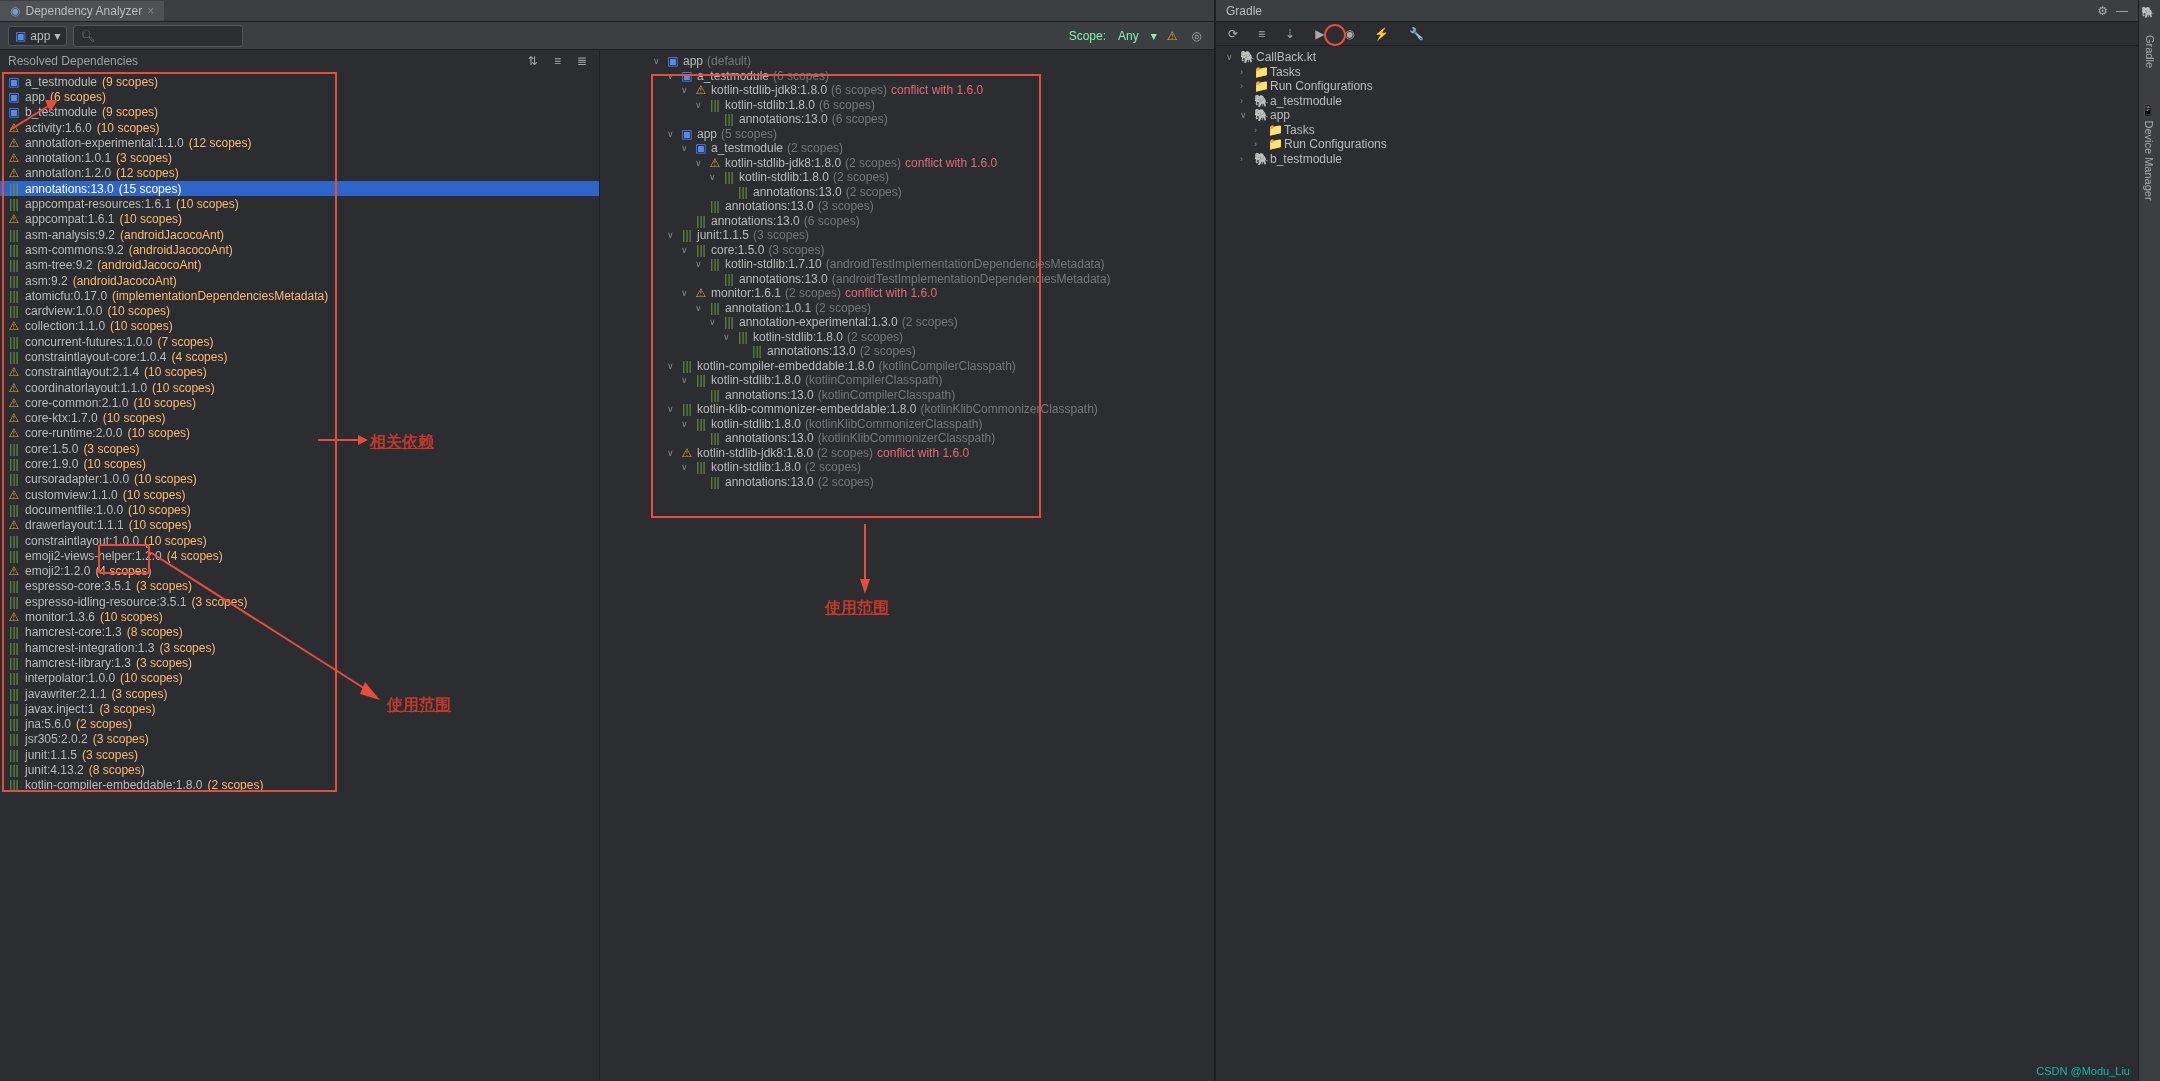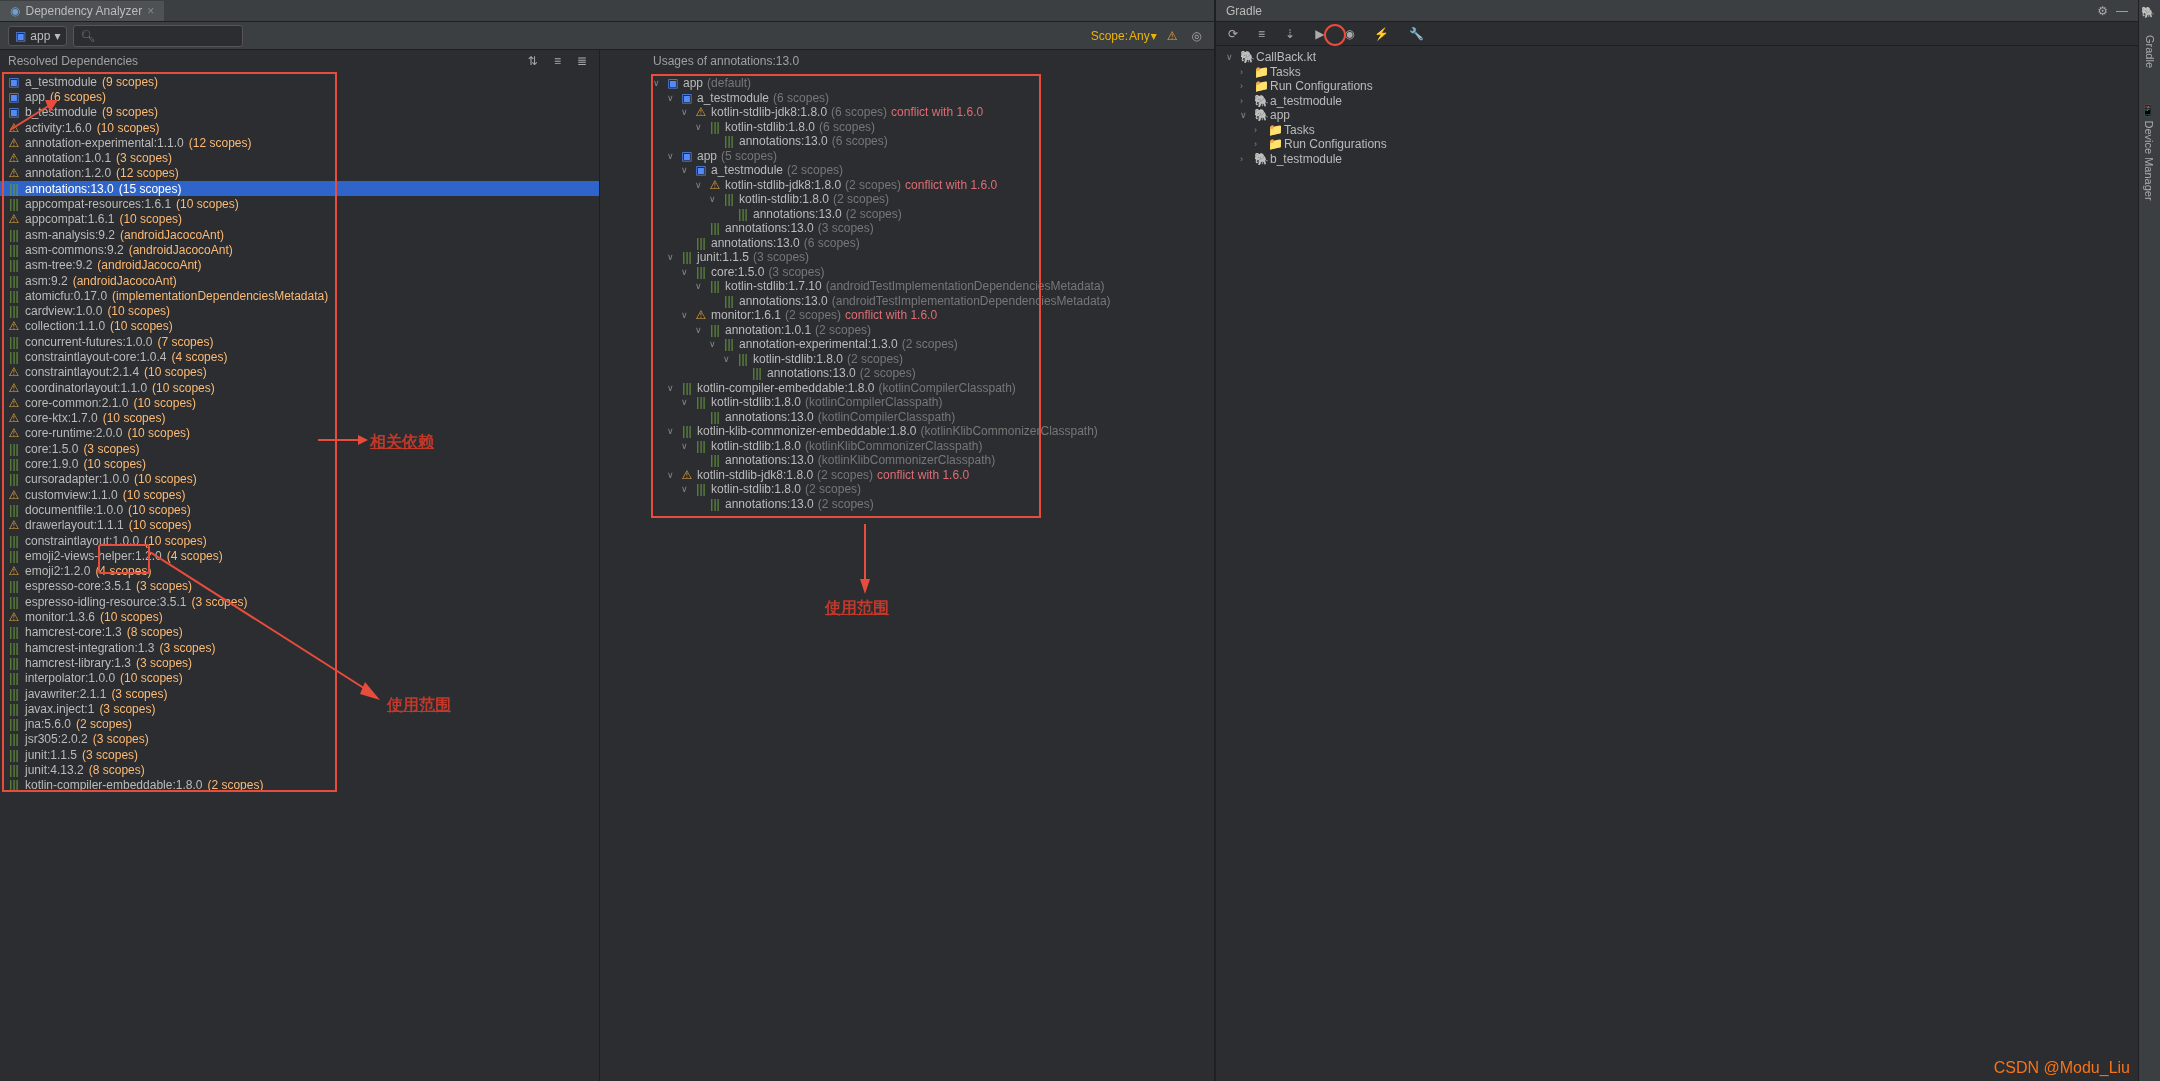--- a/index.html
+++ b/index.html
@@ -6,21 +6,21 @@
 body { font-family: -apple-system, "Segoe UI", sans-serif; font-size: 12px; background: #2b2d30; color: #bbbbbb; width: 2160px; height: 1081px; overflow: hidden; position: relative; }
 .main-area { display: flex; height: 100%; }
 .left-panel { width: 1215px; height: 100%; border-right: 1px solid #1e1f22; display: flex; flex-direction: column; }
 .tab-bar { background: #3c3f41; height: 22px; display: flex; align-items: center; border-bottom: 1px solid #1e1f22; }
 .tab { padding: 3px 10px; display: flex; align-items: center; gap: 5px; background: #4e5254; color: #bbbbbb; }
 .tab-close { color: #888; cursor: pointer; }
 .analyze-icon { color: #6f9fcf; }
 .toolbar { background: #3c3f41; height: 28px; display: flex; align-items: center; padding: 0 8px; gap: 6px; border-bottom: 1px solid #1e1f22; }
 .module-select { display: flex; align-items: center; gap: 4px; padding: 2px 6px; border: 1px solid #555; border-radius: 3px; background: #2b2d30; }
 .search-box { flex: 0 0 170px; height: 22px; background: #2b2d30; border: 1px solid #555; border-radius: 3px; display: flex; align-items: center; padding: 0 6px; color: #777; }
-.scope-select { display: flex; align-items: center; gap: 1px; margin-left: auto; color: #eab308; }
+.scope-select { display: flex; align-items: center; gap: 12px; margin-left: auto; color: #86efac; }
 .icon-btn { color: #aaa; padding: 2px 4px; cursor: pointer; }
 .content-split { display: flex; flex: 1; overflow: hidden; gap: 45px; }
 .resolved-panel { width: 600px; display: flex; flex-direction: column; border-right: 1px solid #1e1f22; position: relative; }
 .panel-header { height: 22px; display: flex; align-items: center; padding: 0 8px; background: #2b2d30; color: #a0a0a0; justify-content: space-between; }
 .panel-header-icons { display: flex; gap: 8px; color: #888; }
 .tree-list { flex: 1; overflow-y: auto; padding: 2px 0; }
 .dep-row { padding: 1px 8px; display: flex; align-items: center; gap: 5px; height: 15.3px; cursor: pointer; white-space: nowrap; }
 .dep-row.selected { background: #2f65ca; }
 .dep-row.selected .dep-name, .dep-row.selected .scope-count { color: #fff; }
 .dep-icon { display: inline-block; width: 12px; text-align: center; }
@@ -41,21 +41,21 @@
 .gradle-panel { flex: 1; display: flex; flex-direction: column; background: #2b2d30; border-left: 1px solid #1e1f22; }
 .gradle-header { height: 22px; background: #3c3f41; display: flex; align-items: center; padding: 0 10px; justify-content: space-between; color: #bbb; border-bottom: 1px solid #1e1f22; }
 .gradle-header-icons { display: flex; gap: 8px; color: #aaa; }
 .gradle-toolbar { height: 24px; display: flex; align-items: center; padding: 0 8px; gap: 12px; border-bottom: 1px solid #1e1f22; position: relative; }
 .gradle-tree { padding: 4px 10px; flex: 1; }
 .g-row { display: flex; align-items: center; gap: 4px; padding: 1px 0; height: 14.5px; }
 .side-strip { width: 22px; background: #3c3f41; border-left: 1px solid #1e1f22; display: flex; flex-direction: column; align-items: center; padding-top: 6px; gap: 16px; }
 .side-label { writing-mode: vertical-rl; font-size: 11px; color: #aaa; cursor: pointer; }
 .annotation { position: absolute; color: #c0392b; font-size: 16px; font-weight: bold; pointer-events: none; text-decoration: underline; }
 .arrow-svg { position: absolute; pointer-events: none; }
-.watermark { position: absolute; bottom: 4px; right: 30px; color: #f97316; font-size: 16px; }
+.watermark { position: absolute; bottom: 4px; right: 30px; color: #14b8a6; font-size: 11px; }
 .search-icon { color: #777; }
 .folder-icon { color: #c09553; }
 .gear-icon { color: #aaa; }
 .gradle-icon { color: #6a9e3f; }
 .tree-list::-webkit-scrollbar, .usage-tree::-webkit-scrollbar { width: 10px; }
 .tree-list::-webkit-scrollbar-thumb, .usage-tree::-webkit-scrollbar-thumb { background: #4e5254; border-radius: 5px; }
 .tree-list::-webkit-scrollbar-track, .usage-tree::-webkit-scrollbar-track { background: #2b2d30; }
 .red-circle { position: absolute; border: 2px solid #e74c3c; border-radius: 50%; width: 22px; height: 22px; pointer-events: none; }
 </style>
 </head>
@@ -341,23 +341,20 @@
             <polygon points="40,5 50,10 40,15" fill="#e74c3c"></polygon>
           </svg>
         <div class="annotation" style="top:382px;left:370px;">相关依赖</div>
         <svg class="arrow-svg" style="top:502px;left:150px;" width="240" height="160">
             <line x1="0" y1="0" x2="220" y2="140" stroke="#e74c3c" stroke-width="2"></line>
             <polygon points="215,130 230,148 210,142" fill="#e74c3c"></polygon>
           </svg>
         <div class="annotation" style="top:645px;left:387px;">使用范围</div>
       </div>
       <div class="usages-panel">
-        <div class="panel-header">
-          <span>Usages of annotations:13.0</span>
-        </div>
         <div class="usage-tree" id="usage-tree">
             <div class="u-row" style="padding-left: 0px;">
               <span class="chev">∨</span>
               <span class="dep-icon icon-module">▣</span>
               <span class="u-name">app</span> 
               <span class="u-gray">(default)</span>
             </div>
             <div class="u-row" style="padding-left: 14px;">
               <span class="chev">∨</span>
               <span class="dep-icon icon-module">▣</span>

